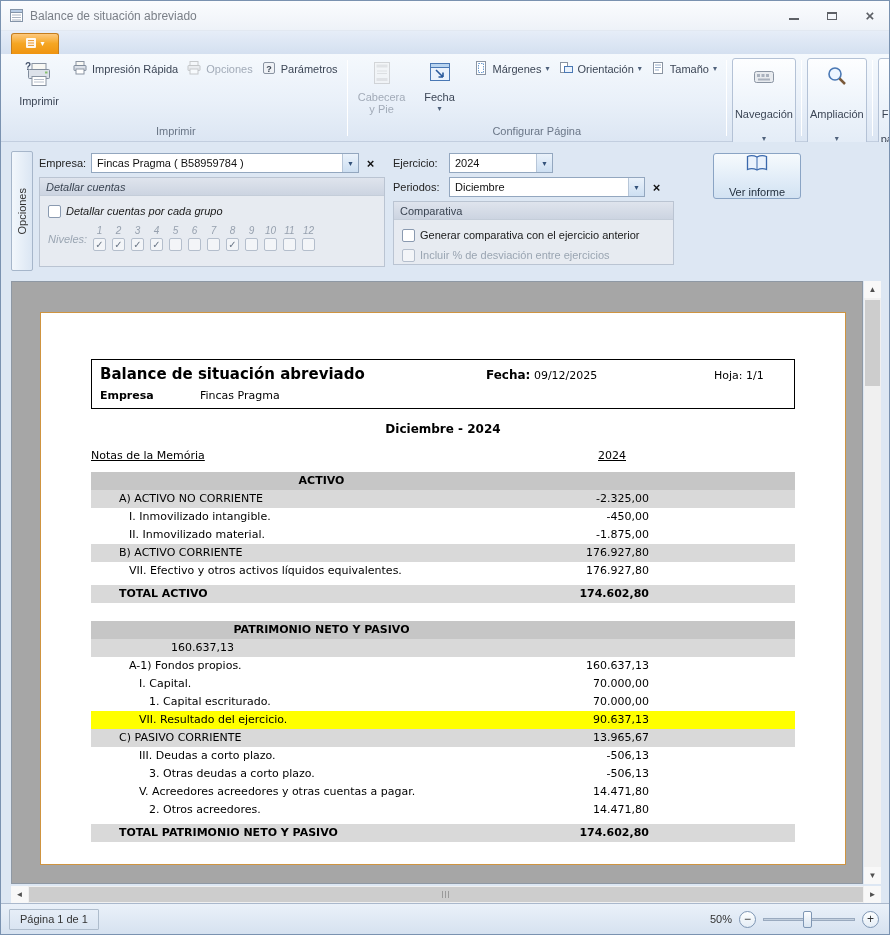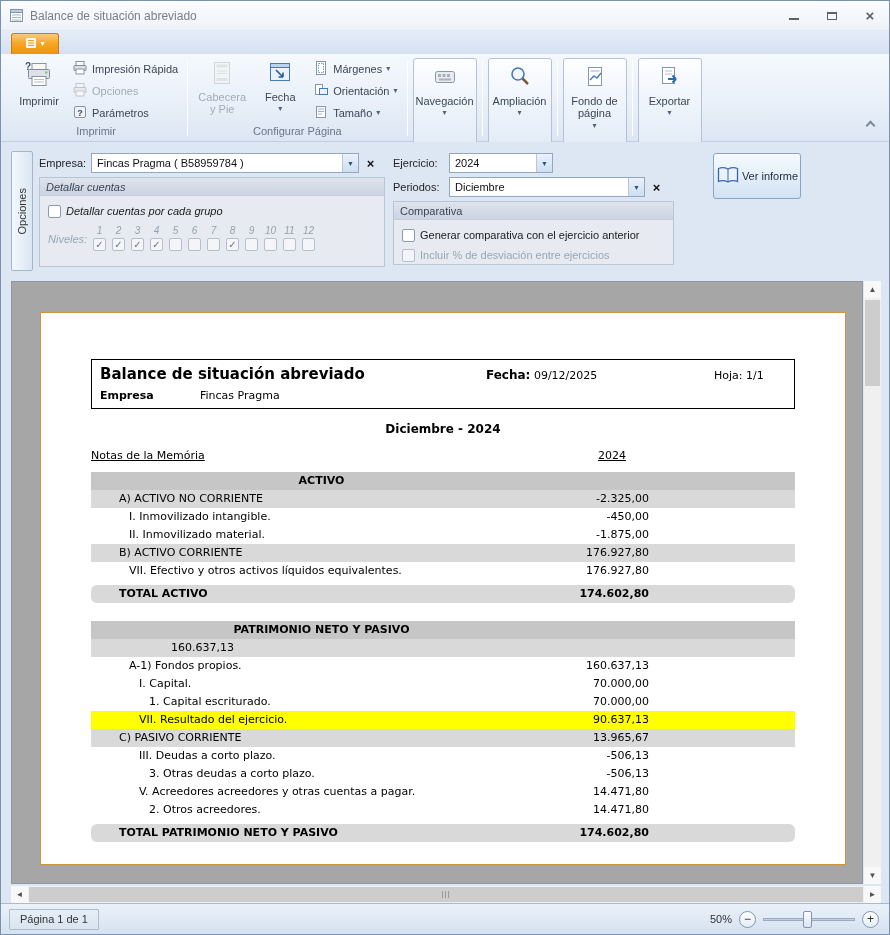--- a/index.html
+++ b/index.html
@@ -64,36 +64,36 @@
     height:17px; text-align:center; font-size:11px; color:#6a7687; line-height:15px;
   }
   .vsep { width:1px; background:#c6d2e2; margin:5px 2px; border-right:1px solid #ffffff; }
   .bigbtn {
     width:58px; min-height:62px;
     display:flex; flex-direction:column; align-items:center;
     gap:2px; padding:3px 1px 1px;
     font-size:11px; color:#3c4656; text-align:center; line-height:1.15;
     border-radius:3px; cursor:default;
   }
-  .smallcol { display:flex; flex-direction:column; justify-content:flex-start; padding-top:1px; }
+  .smallcol { display:flex; justify-content:flex-start; padding-top:1px; }
   .smallbtn {
     display:flex; align-items:center; gap:4px;
     height:22px; padding:0 4px;
     font-size:11px; color:#3c4656; border-radius:2px; cursor:default; white-space:nowrap;
   }
   .disabled, .disabled * { color:#a2abb8 !important; }
   .disabled svg { opacity:0.45; filter:grayscale(1); }
   .dd { font-size:8px; color:#50627c; line-height:1; }
   .standalone {
     margin:3px 3px 0 3px;
     width:64px; height:92px;
     border:1px solid #b4c2d6; border-radius:3px;
     background:linear-gradient(#fdfeff,#eef4fb 50%,#e2ebf6);
     display:flex; flex-direction:column; align-items:center; justify-content:flex-start;
-    gap:2px; padding:5px 2px 5px;
+    gap:15px; padding:5px 2px 5px;
     font-size:11px; color:#3c4656; text-align:center; line-height:1.15; cursor:default;
   }
   .collapse {
     margin-left:auto; align-self:flex-end; margin-bottom:6px; margin-right:4px;
     width:22px; height:18px; display:flex; align-items:flex-start; justify-content:center; cursor:default;
   }
   .chev { width:7px; height:7px; border-left:2px solid #7a8a9c; border-top:2px solid #7a8a9c; transform:rotate(45deg); margin-top:5px; }
 
   
   .optionsbar {
@@ -150,21 +150,21 @@
   .niveles-row { display:flex; margin-top:5px; align-items:center; }
   .niv-label { width:42px; flex:0 0 42px; font-size:11px; }
   .niveles-grid { display:flex; }
   .lvl { width:19px; display:flex; flex-direction:column; align-items:center; gap:2px; }
   .lvl-n { font-size:10px; color:#96a0ae; line-height:1; }
   .ver-informe {
     margin-left:auto; margin-right:78px; margin-top:2px;
     width:88px; height:46px;
     border:1px solid #8aa4c4; border-radius:3px;
     background:linear-gradient(#f6fafd,#e2edf8 55%,#d2e2f2);
-    display:flex; flex-direction:row; align-items:center; justify-content:center; gap:2px;
+    display:flex; flex-direction:column; align-items:center; justify-content:space-between; gap:2px;
     font-size:11px; color:#23303f; cursor:default;
   }
 
   
   .preview-zone { flex:1; min-height:0; display:flex; padding:2px 8px 0 10px; background:#dde7f3; }
   .preview-area {
     flex:1; background:#a6a6a6; border:1px solid #8e98a4;
     position:relative; overflow:hidden;
   }
   .report-page {
@@ -190,21 +190,21 @@
   .report-table { margin-top:10px; font-size:11px; }
   .rsection + .rsection { margin-top:18px; }
   .rrow { display:flex; height:18px; line-height:18px;padding-left:23px; }
   .rlabel { flex:0 0 415px; width:415px; white-space:nowrap; overflow:hidden; }
   .rval { flex:0 0 120px; width:120px; text-align:right; }
   .rsp { flex:1; }
   .rrow.rhead { background:#c6c6c6; font-weight:bold; }
   .rrow.rhead .rlabel { text-align:center; }
   .rrow.group { background:#d9d9d9; }
   .rrow.item { background:transparent; }
-  .rrow.total { background:#d9d9d9; font-weight:bold; margin-top:5px;border-radius:6px; }
+  .rrow.total { background:#d9d9d9; font-weight:bold; margin-top:5px; }
   .rrow.highlight { background:#ffff00; }
   .ind0 { padding-left:5px; }
   .ind1 { padding-left:15px; }
   .ind2 { padding-left:25px; }
   .ind3 { padding-left:35px; }
 
   
   .vscrollbar { width:17px; flex:0 0 17px; background:#f0f0f0; position:relative; margin-left:1px; }
   .sb-arrow {
     height:17px; display:flex; align-items:center; justify-content:center;

